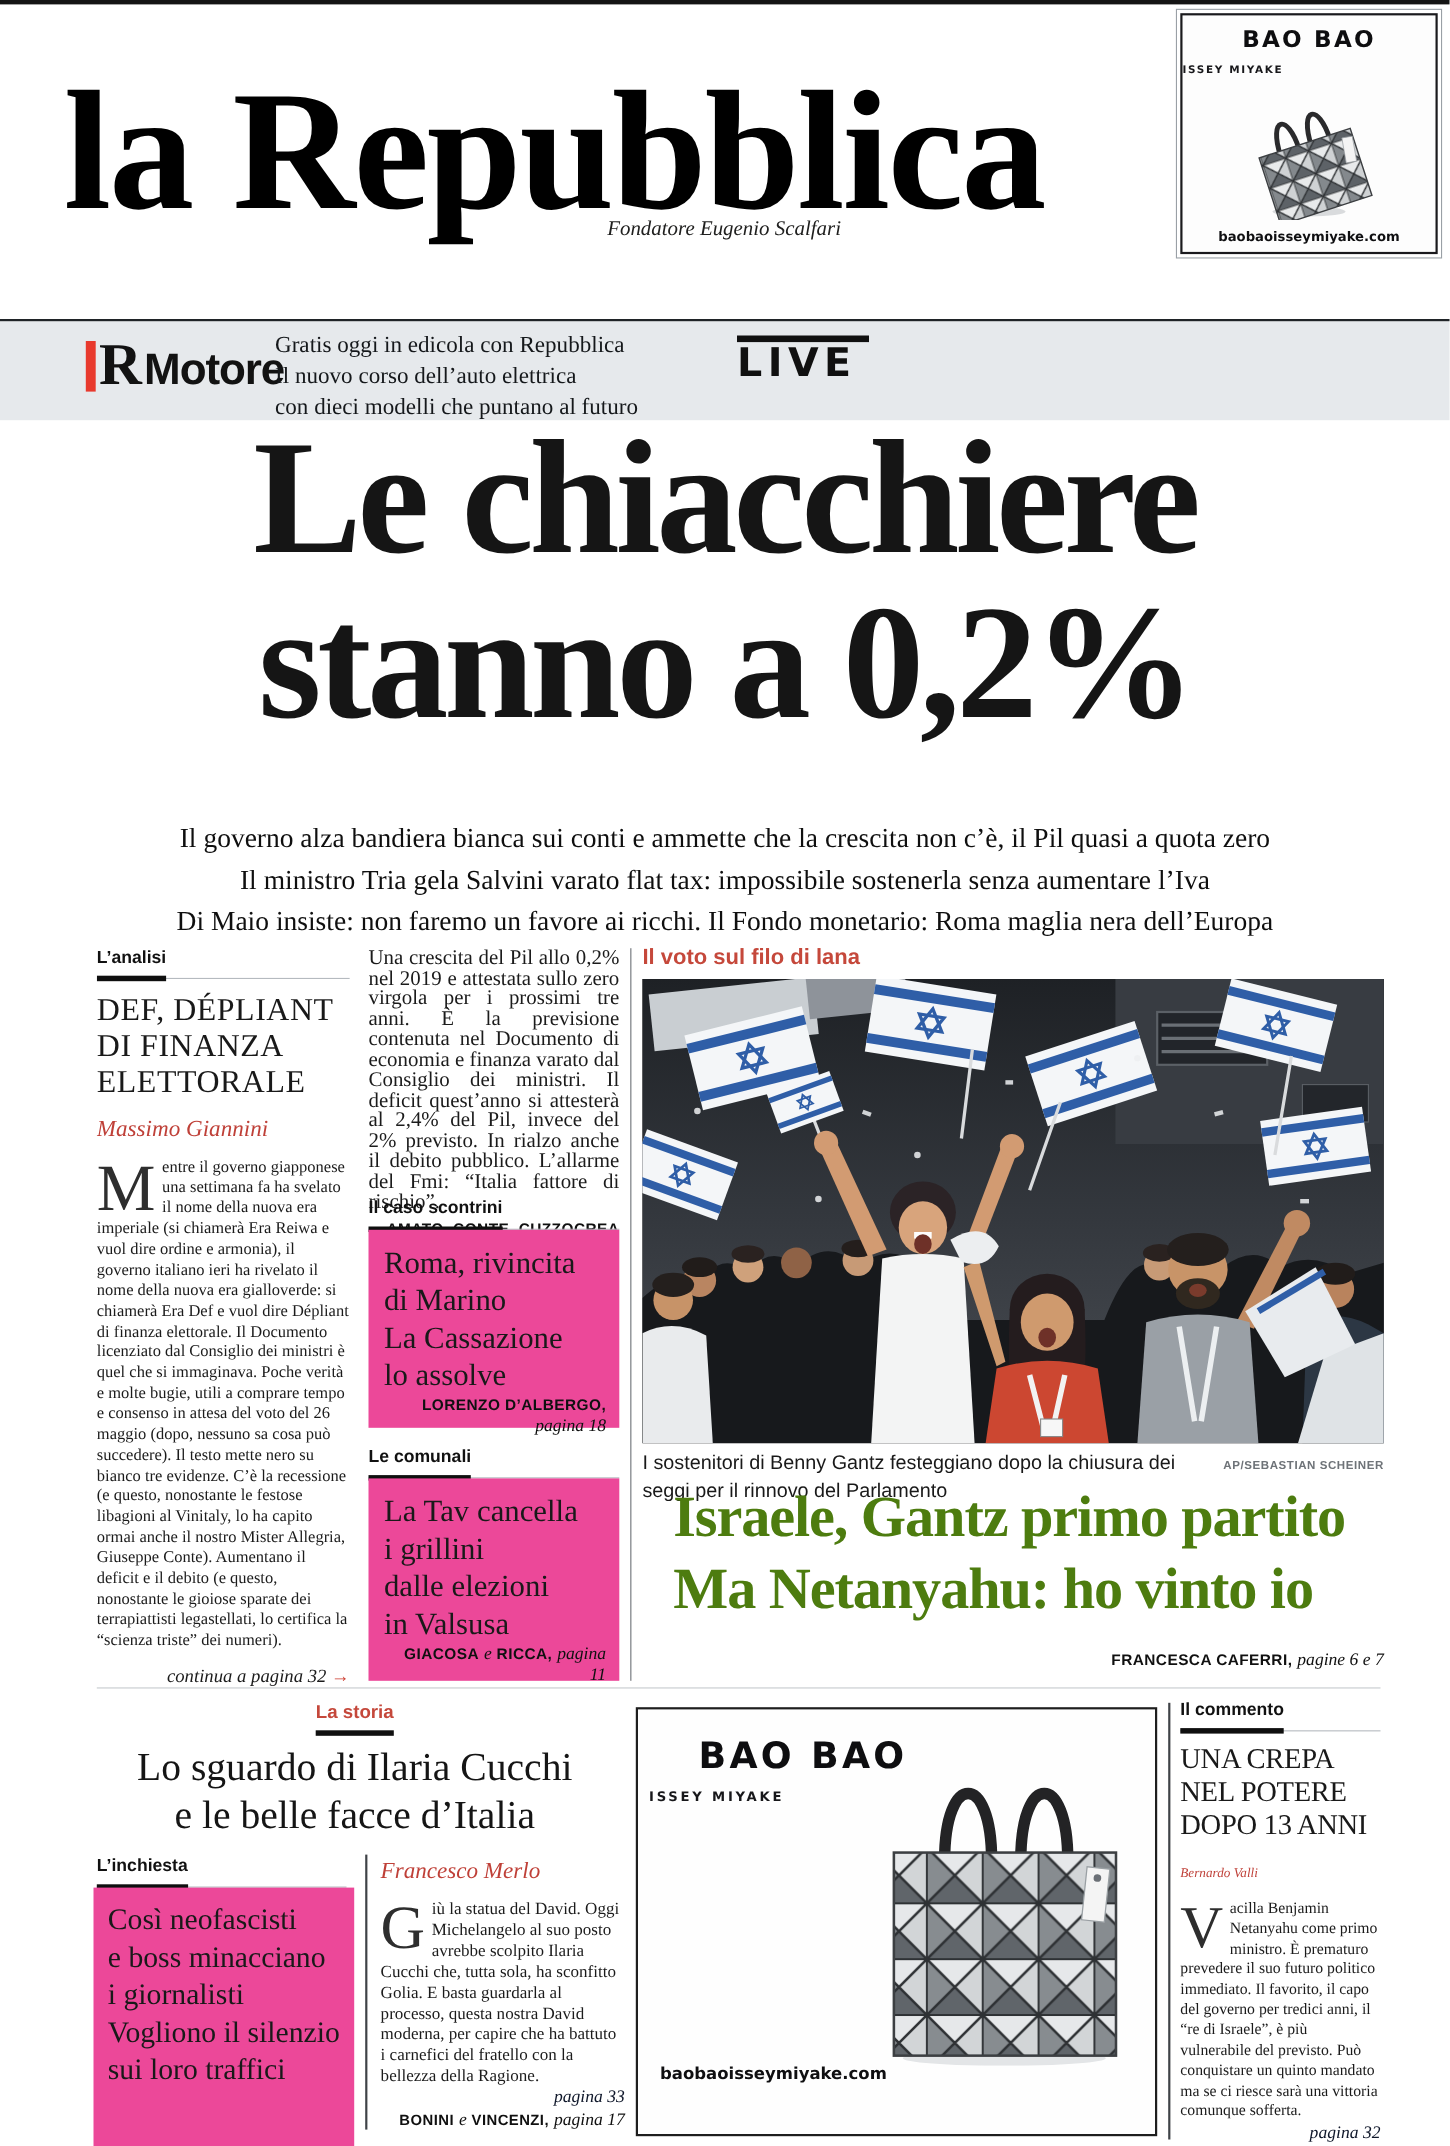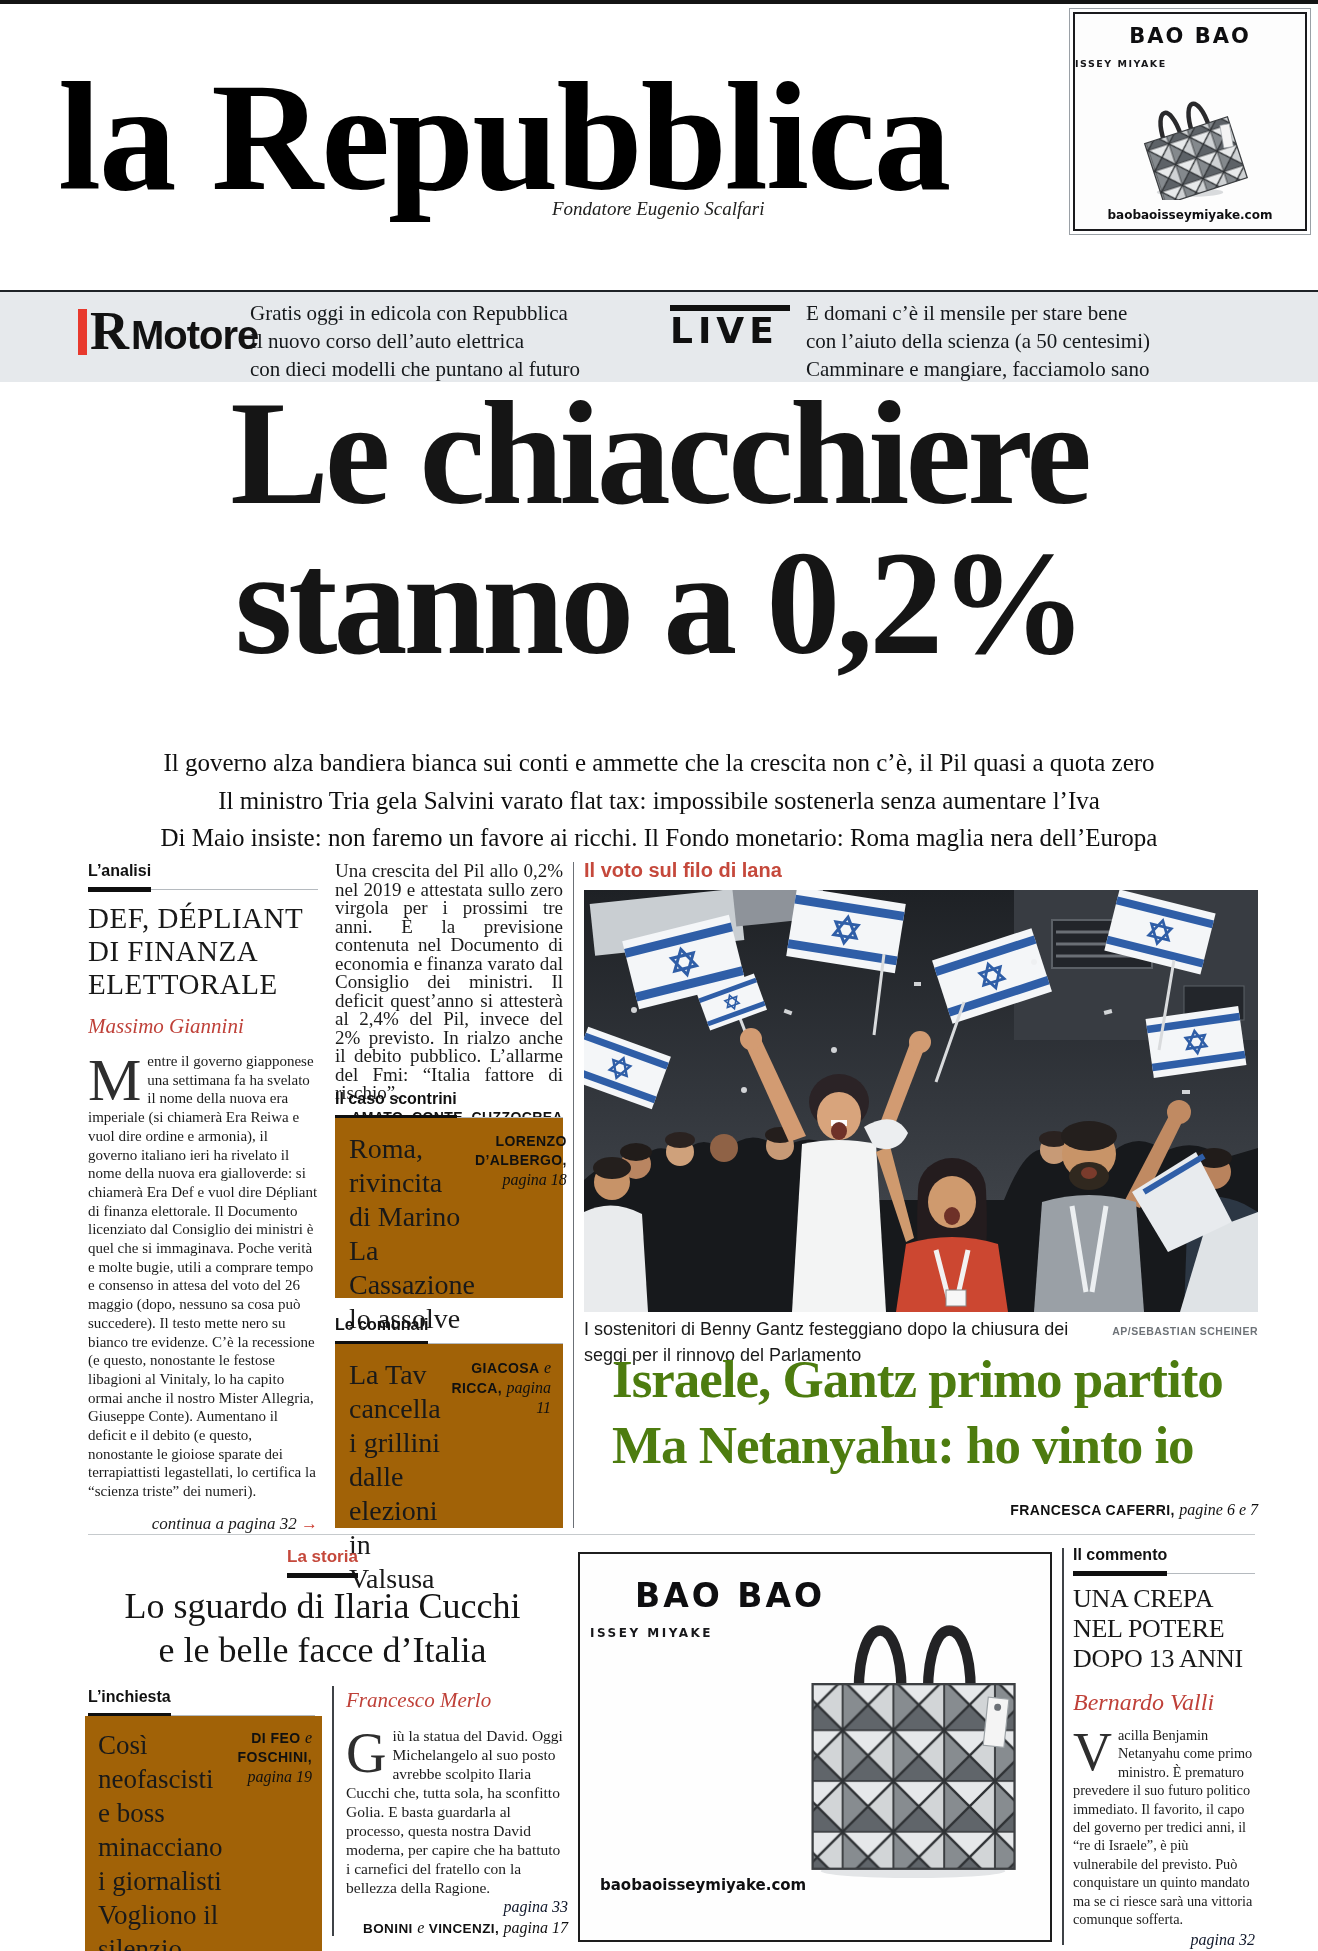--- a/index.html
+++ b/index.html
@@ -64,21 +64,21 @@
   .brief{left:335px;top:862px;width:228px;}
   .brief .body-txt{font-size:19px;line-height:18.5px;text-align:justify;}
   .byline{font-family:"Liberation Sans","DejaVu Sans",sans-serif;}
   .by-b{font:700 14px/19px "Liberation Sans","DejaVu Sans",sans-serif;letter-spacing:.4px;color:#101010;}
   .by-i{font:italic 400 16px/19px "Liberation Serif","DejaVu Serif",serif;color:#101010;}
   .brief-by{margin-top:5px;text-align:right;}
   .lbl-scontrini{left:335px;top:1090px;width:228px;}
   .box-scontrini{left:335px;top:1118px;width:228px;height:180px;}
   .lbl-comunali{left:335px;top:1316px;width:228px;}
   .box-comunali{left:335px;top:1344px;width:228px;height:184px;}
-  .gbox{background:#a16207;box-sizing:border-box;padding:14px 12px 10px 14px;display:flex;flex-direction:row;justify-content:space-between;}
+  .gbox{background:#ec4899;box-sizing:border-box;padding:14px 12px 10px 14px;display:flex;flex-direction:column;justify-content:space-between;}
   .gbox-title{font:400 28px/34px "Liberation Serif","DejaVu Serif",serif;color:#191919;}
   .gbox-by{text-align:right;}
   .vrule-main{left:573px;top:862px;width:1px;height:666px;background:#6b7076;}
 
   
   .kicker{left:584px;top:858px;font:700 20px/24px "Liberation Sans","DejaVu Sans",sans-serif;color:#c5483b;}
   .photo{left:584px;top:890px;width:674px;height:422px;background:#222;}
   .photo svg{display:block;}
   .caption-row{left:584px;top:1316px;width:674px;display:flex;justify-content:space-between;align-items:baseline;}
   .cap{font:400 18px/26px "Liberation Sans","DejaVu Sans",sans-serif;color:#191919;}
@@ -110,21 +110,21 @@
   .ad2 .ad-brand{left:10px;width:280px;top:22px;font-size:33px;letter-spacing:3px;}
   .ad2 .ad-designer{left:10px;width:280px;top:72px;font-size:12px;letter-spacing:2.5px;}
   .ad2 .ad-bag{position:absolute;right:12px;top:24px;}
   .ad2 .ad-url{left:20px;top:322px;font-size:15px;}
 
   .vrule-b{left:1062px;top:1548px;width:1.5px;height:397px;background:#3f4347;}
 
   
   .commento{left:1073px;top:1546px;width:182px;display:flex;flex-direction:column;}
   .com-title{margin-top:10px;font:400 26px/30px "Liberation Serif","DejaVu Serif",serif;letter-spacing:-.3px;color:#191919;}
-  .commento .author{margin-top:16px;font-size:24px;}
+  .commento .author{margin-top:16px;font-size:12px;}
   .commento .body-txt{margin-top:12px;font-size:14.3px;line-height:18.4px;}
   .commento .dc{font-size:54px;line-height:46px;}
   .commento .pageref{margin-top:2px;}
 </style>
 </head>
 <body>
 
 <div class="page">
 
   <div class="abs top-rule"></div>
@@ -169,25 +169,20 @@
       <div class="r-name">Motore</div>
     </div>
     <div class="promo-text promo-left">
       <div>Gratis oggi in edicola con Repubblica</div>
       <div>Il nuovo corso dell’auto elettrica</div>
       <div>con dieci modelli che puntano al futuro</div>
     </div>
     <div class="live">
       <div class="live-rule"></div>
       <div class="live-text">LIVE</div>
-    </div>
-    <div class="promo-text promo-right">
-      <div>E domani c’è il mensile per stare bene</div>
-      <div>con l’aiuto della scienza (a 50 centesimi)</div>
-      <div>Camminare e mangiare, facciamolo sano</div>
     </div>
   </div>
 
   <div class="abs lead-head">
     <div>Le chiacchiere</div>
     <div>stanno a 0,2%</div>
   </div>
   <div class="abs deck">
     <div>Il governo alza bandiera bianca sui conti e ammette che la crescita non c’è, il Pil quasi a quota zero</div>
     <div>Il ministro Tria gela Salvini varato flat tax: impossibile sostenerla senza aumentare l’Iva</div>

